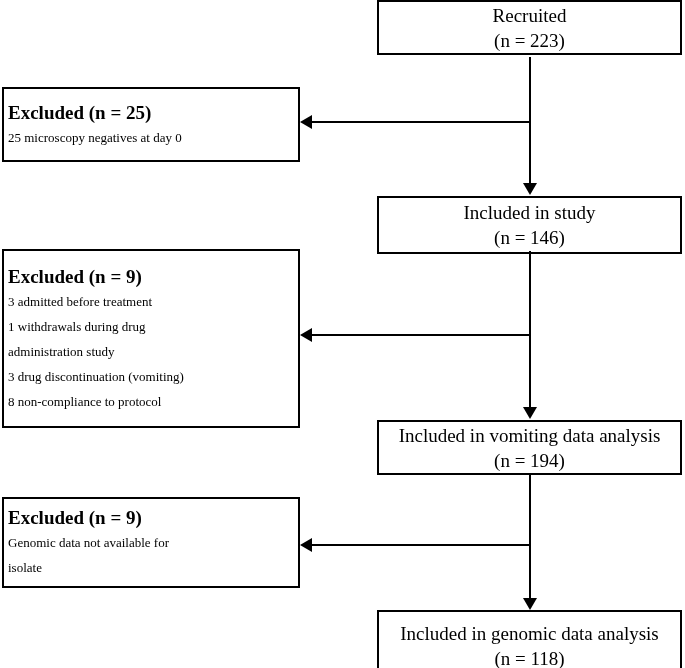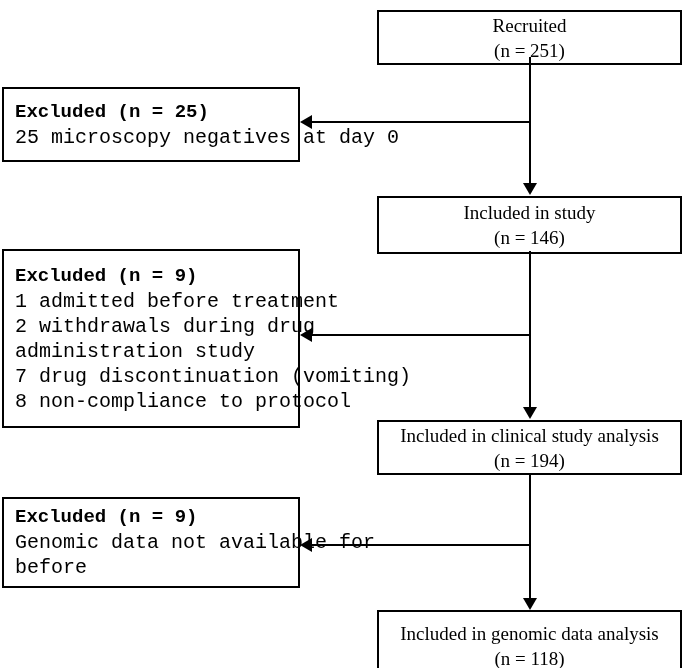--- a/index.html
+++ b/index.html
@@ -28,42 +28,41 @@
     align-items: center;
     justify-content: center;
     text-align: center;
   }
   .box-left {
     display: flex;
     flex-direction: column;
     align-items: flex-start;
     justify-content: center;
     text-align: left;
-    padding-left: 11px;
+    padding-left: 4px;
     padding-right: 4px;
-    font-family: Liberation Mono, monospace;
   }
   .line-main {
     font-size: 19px;
     line-height: 25px;
     white-space: nowrap;
   }
   .line-sub {
     font-size: 19px;
     line-height: 25px;
     white-space: nowrap;
   }
   .hdr {
     font-size: 19px;
     line-height: 25px;
     font-weight: bold;
     white-space: nowrap;
   }
   .item {
-    font-size: 20px;
+    font-size: 13px;
     line-height: 25px;
     white-space: nowrap;
   }
   
   .vline {
     position: absolute;
     width: 2px;
     background: #000000;
   }
   .hline {
@@ -86,58 +85,58 @@
     border-top: 7px solid transparent;
     border-bottom: 7px solid transparent;
     border-right: 12px solid #000000;
   }
 </style>
 </head>
 <body>
 
 <div id="canvas">
 
-  <div class="box box-center" style="left:377px; top:10px; width:305px; height:55px;">
+  <div class="box box-center" style="left:377px; top:0; width:305px; height:55px;">
     <div class="line-main">Recruited</div>
-    <div class="line-sub">(n = 251)</div>
+    <div class="line-sub">(n = 223)</div>
   </div>
 
   <div class="box box-center" style="left:377px; top:196px; width:305px; height:58px;">
     <div class="line-main">Included in study</div>
     <div class="line-sub">(n = 146)</div>
   </div>
 
   <div class="box box-center" style="left:377px; top:420px; width:305px; height:55px;">
-    <div class="line-main">Included in clinical study analysis</div>
+    <div class="line-main">Included in vomiting data analysis</div>
     <div class="line-sub">(n = 194)</div>
   </div>
 
   <div class="box box-center" style="left:377px; top:610px; width:305px; height:72px;">
     <div class="line-main">Included in genomic data analysis</div>
     <div class="line-sub">(n = 118)</div>
   </div>
 
   <div class="box box-left" style="left:2px; top:87px; width:298px; height:75px;">
     <div class="hdr">Excluded (n = 25)</div>
     <div class="item">25 microscopy negatives at day 0</div>
   </div>
 
   <div class="box box-left" style="left:2px; top:249px; width:298px; height:179px;">
     <div class="hdr">Excluded (n = 9)</div>
-    <div class="item">1 admitted before treatment</div>
-    <div class="item">2 withdrawals during drug</div>
+    <div class="item">3 admitted before treatment</div>
+    <div class="item">1 withdrawals during drug</div>
     <div class="item">administration study</div>
-    <div class="item">7 drug discontinuation (vomiting)</div>
+    <div class="item">3 drug discontinuation (vomiting)</div>
     <div class="item">8 non-compliance to protocol</div>
   </div>
 
   <div class="box box-left" style="left:2px; top:497px; width:298px; height:91px;">
     <div class="hdr">Excluded (n = 9)</div>
     <div class="item">Genomic data not available for</div>
-    <div class="item">before</div>
+    <div class="item">isolate</div>
   </div>
 
   <div class="vline" style="left:529px; top:57px; height:126px;"></div>
   <div class="arrow-down" style="left:523px; top:183px;"></div>
 
   <div class="hline" style="left:312px; top:121px; width:218px;"></div>
   <div class="arrow-left" style="left:300px; top:115px;"></div>
 
   <div class="vline" style="left:529px; top:251px; height:156px;"></div>
   <div class="arrow-down" style="left:523px; top:407px;"></div>

